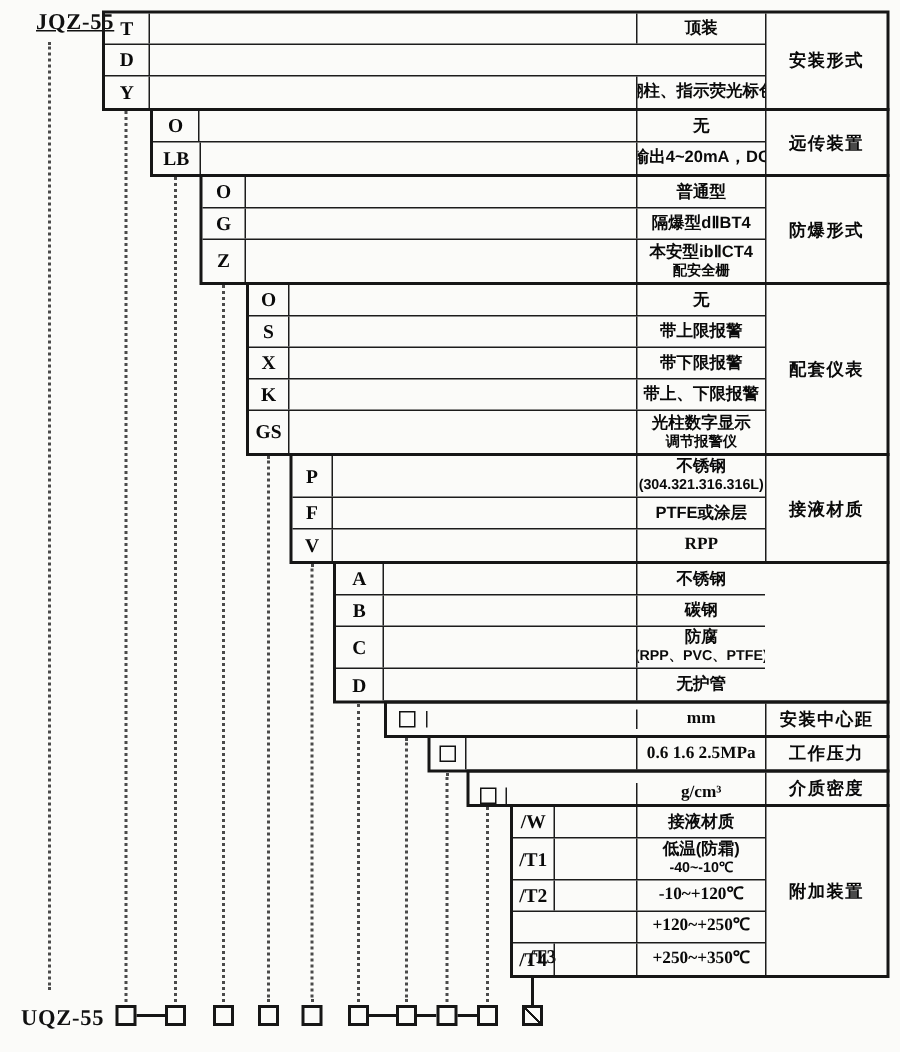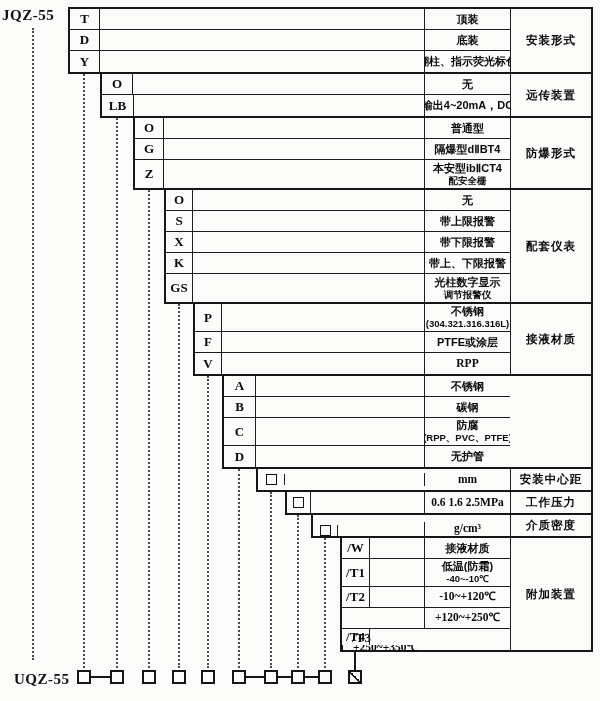--- a/index.html
+++ b/index.html
@@ -53,37 +53,34 @@
     border:2px solid #161616;background:#fbfbf9;
   }
   .order-box.slashed{
     background:linear-gradient(45deg,#fbfbf9 44%,#161616 44%,#161616 55%,#fbfbf9 55%);
   }
 </style>
 </head>
 <body>
 
 <div id="stage">
-  <div class="model-label" style="left:2px;top:7px;">JQZ-55</div>
+  <div class="model-label" style="left:24px;top:7px;text-decoration:underline;">JQZ-55</div>
   <div id="table-area">
       <div class="group-block" style="left: 68px; top: 7px; width: 525px; height: 67px;">
         <div class="rows-col" style="width: 440px;">
           <div class="opt-row sep" style="height: 21px;">
             <div class="code-cell" style="width: 30px;">T</div>
             <div class="filler"></div>
             <div class="desc-cell">
               <span class="l1">顶装</span>
             </div>
           </div>
           <div class="opt-row sep" style="height: 21px;">
             <div class="code-cell" style="width: 30px;">D</div>
             <div class="filler"></div>
-            <div class="desc-cell">
-              <span class="l1">底装</span>
-            </div>
           </div>
           <div class="opt-row" style="height: 21px;">
             <div class="code-cell" style="width: 30px;">Y</div>
             <div class="filler"></div>
             <div class="desc-cell">
               <span class="l1">翻柱、指示荧光标色</span>
             </div>
           </div>
         </div>
         <div class="cat-cell">安装形式</div>
@@ -301,21 +298,21 @@
               <span class="l1">-10~+120℃</span>
             </div>
           </div>
           <div class="opt-row sep" style="height: 21px;">
             <div class="code-cell" style="width: 40px; margin-top: 30px;">/T3</div>
             <div class="filler"></div>
             <div class="desc-cell italic">
               <span class="l1">+120~+250℃</span>
             </div>
           </div>
-          <div class="opt-row" style="height: 21px; flex-direction: column;">
+          <div class="opt-row" style="height: 21px;">
             <div class="code-cell" style="width: 28px;">/T4</div>
             <div class="filler"></div>
             <div class="desc-cell italic">
               <span class="l1">+250~+350℃</span>
             </div>
           </div>
         </div>
         <div class="cat-cell">附加装置</div>
       </div>
       <div class="dotline" style="left: 32px; top: 28px; height: 632px;"></div>

